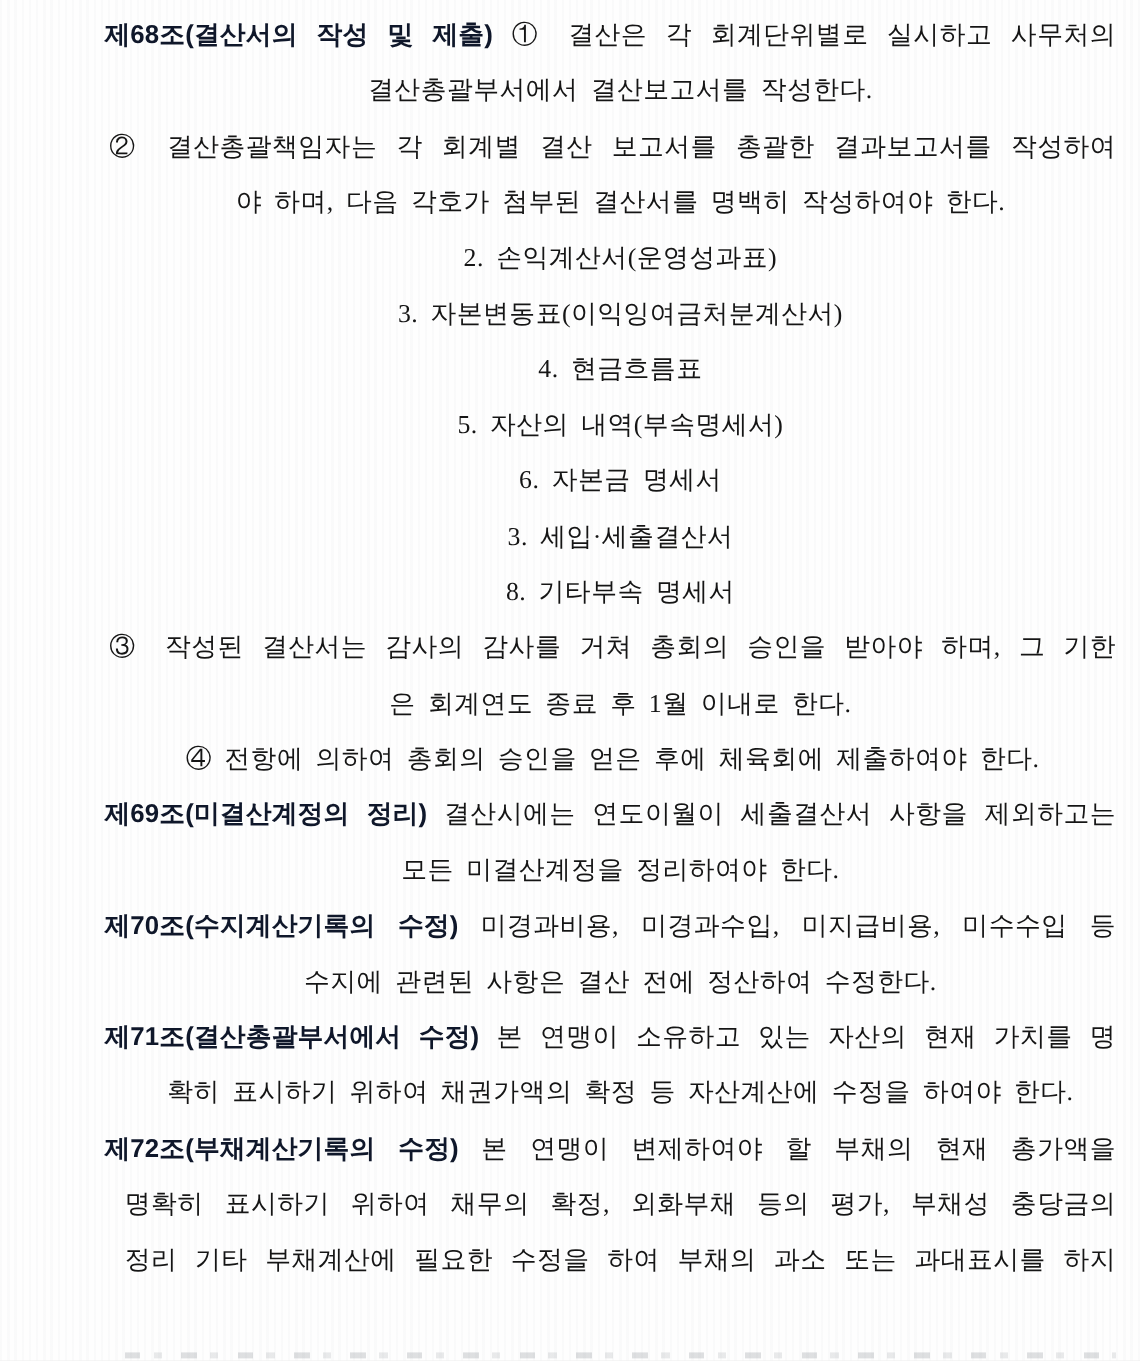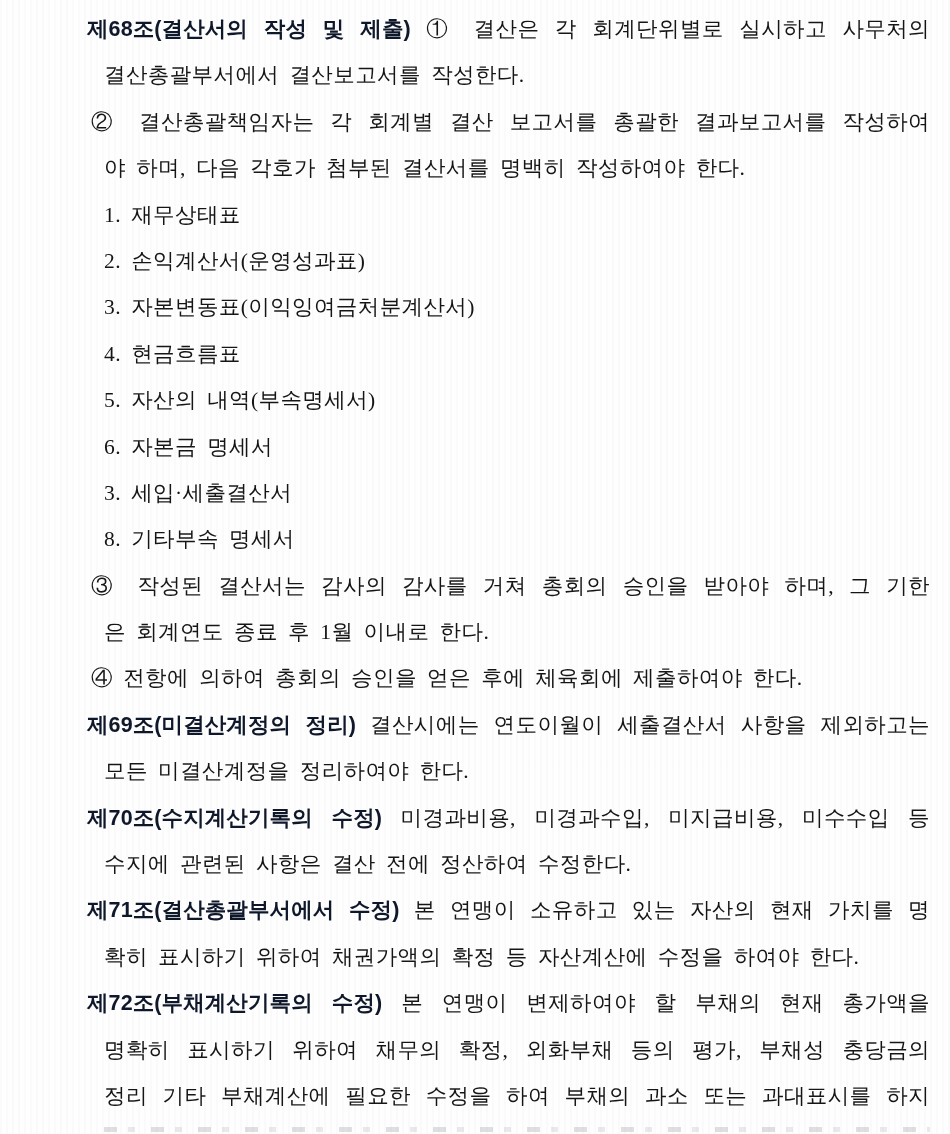--- a/index.html
+++ b/index.html
@@ -36,21 +36,21 @@
     letter-spacing: 0.4px;
     white-space: nowrap;
     overflow: visible;
   }
   .line.justify {
     white-space: normal;
     text-align: justify;
     text-align-last: justify;
   }
   .line.plain {
-    text-align: left;
+    text-align: center;
     word-spacing: 4.5px;
   }
   .line.article      { margin-left: 0; }
   .line.clause       { margin-left: 4px; }
   .line.continuation { margin-left: 17px; }
   .line.item         { margin-left: 17px; }
   .law-label {
     font-family: "Liberation Sans", "DejaVu Sans", sans-serif;
     font-weight: 700;
     letter-spacing: 0.1px;
@@ -73,21 +73,20 @@
 </style>
 </head>
 <body>
 
 <div class="page">
   <div class="content">
       <div class="line article justify"><span class="law-label">제68조(결산서의 작성 및 제출)</span> <span class="law-text">① 결산은 각 회계단위별로 실시하고 사무처의</span></div>
       <div class="line continuation plain"><span class="law-text">결산총괄부서에서 결산보고서를 작성한다.</span></div>
       <div class="line clause justify"><span class="law-text">② 결산총괄책임자는 각 회계별 결산 보고서를 총괄한 결과보고서를 작성하여</span></div>
       <div class="line continuation plain"><span class="law-text">야 하며, 다음 각호가 첨부된 결산서를 명백히 작성하여야 한다.</span></div>
-      <div class="line item plain"><span class="law-text">1. 재무상태표</span></div>
       <div class="line item plain"><span class="law-text">2. 손익계산서(운영성과표)</span></div>
       <div class="line item plain"><span class="law-text">3. 자본변동표(이익잉여금처분계산서)</span></div>
       <div class="line item plain"><span class="law-text">4. 현금흐름표</span></div>
       <div class="line item plain"><span class="law-text">5. 자산의 내역(부속명세서)</span></div>
       <div class="line item plain"><span class="law-text">6. 자본금 명세서</span></div>
       <div class="line item plain"><span class="law-text">3. 세입·세출결산서</span></div>
       <div class="line item plain"><span class="law-text">8. 기타부속 명세서</span></div>
       <div class="line clause justify"><span class="law-text">③ 작성된 결산서는 감사의 감사를 거쳐 총회의 승인을 받아야 하며, 그 기한</span></div>
       <div class="line continuation plain"><span class="law-text">은 회계연도 종료 후 1월 이내로 한다.</span></div>
       <div class="line clause plain"><span class="law-text">④ 전항에 의하여 총회의 승인을 얻은 후에 체육회에 제출하여야 한다.</span></div>

